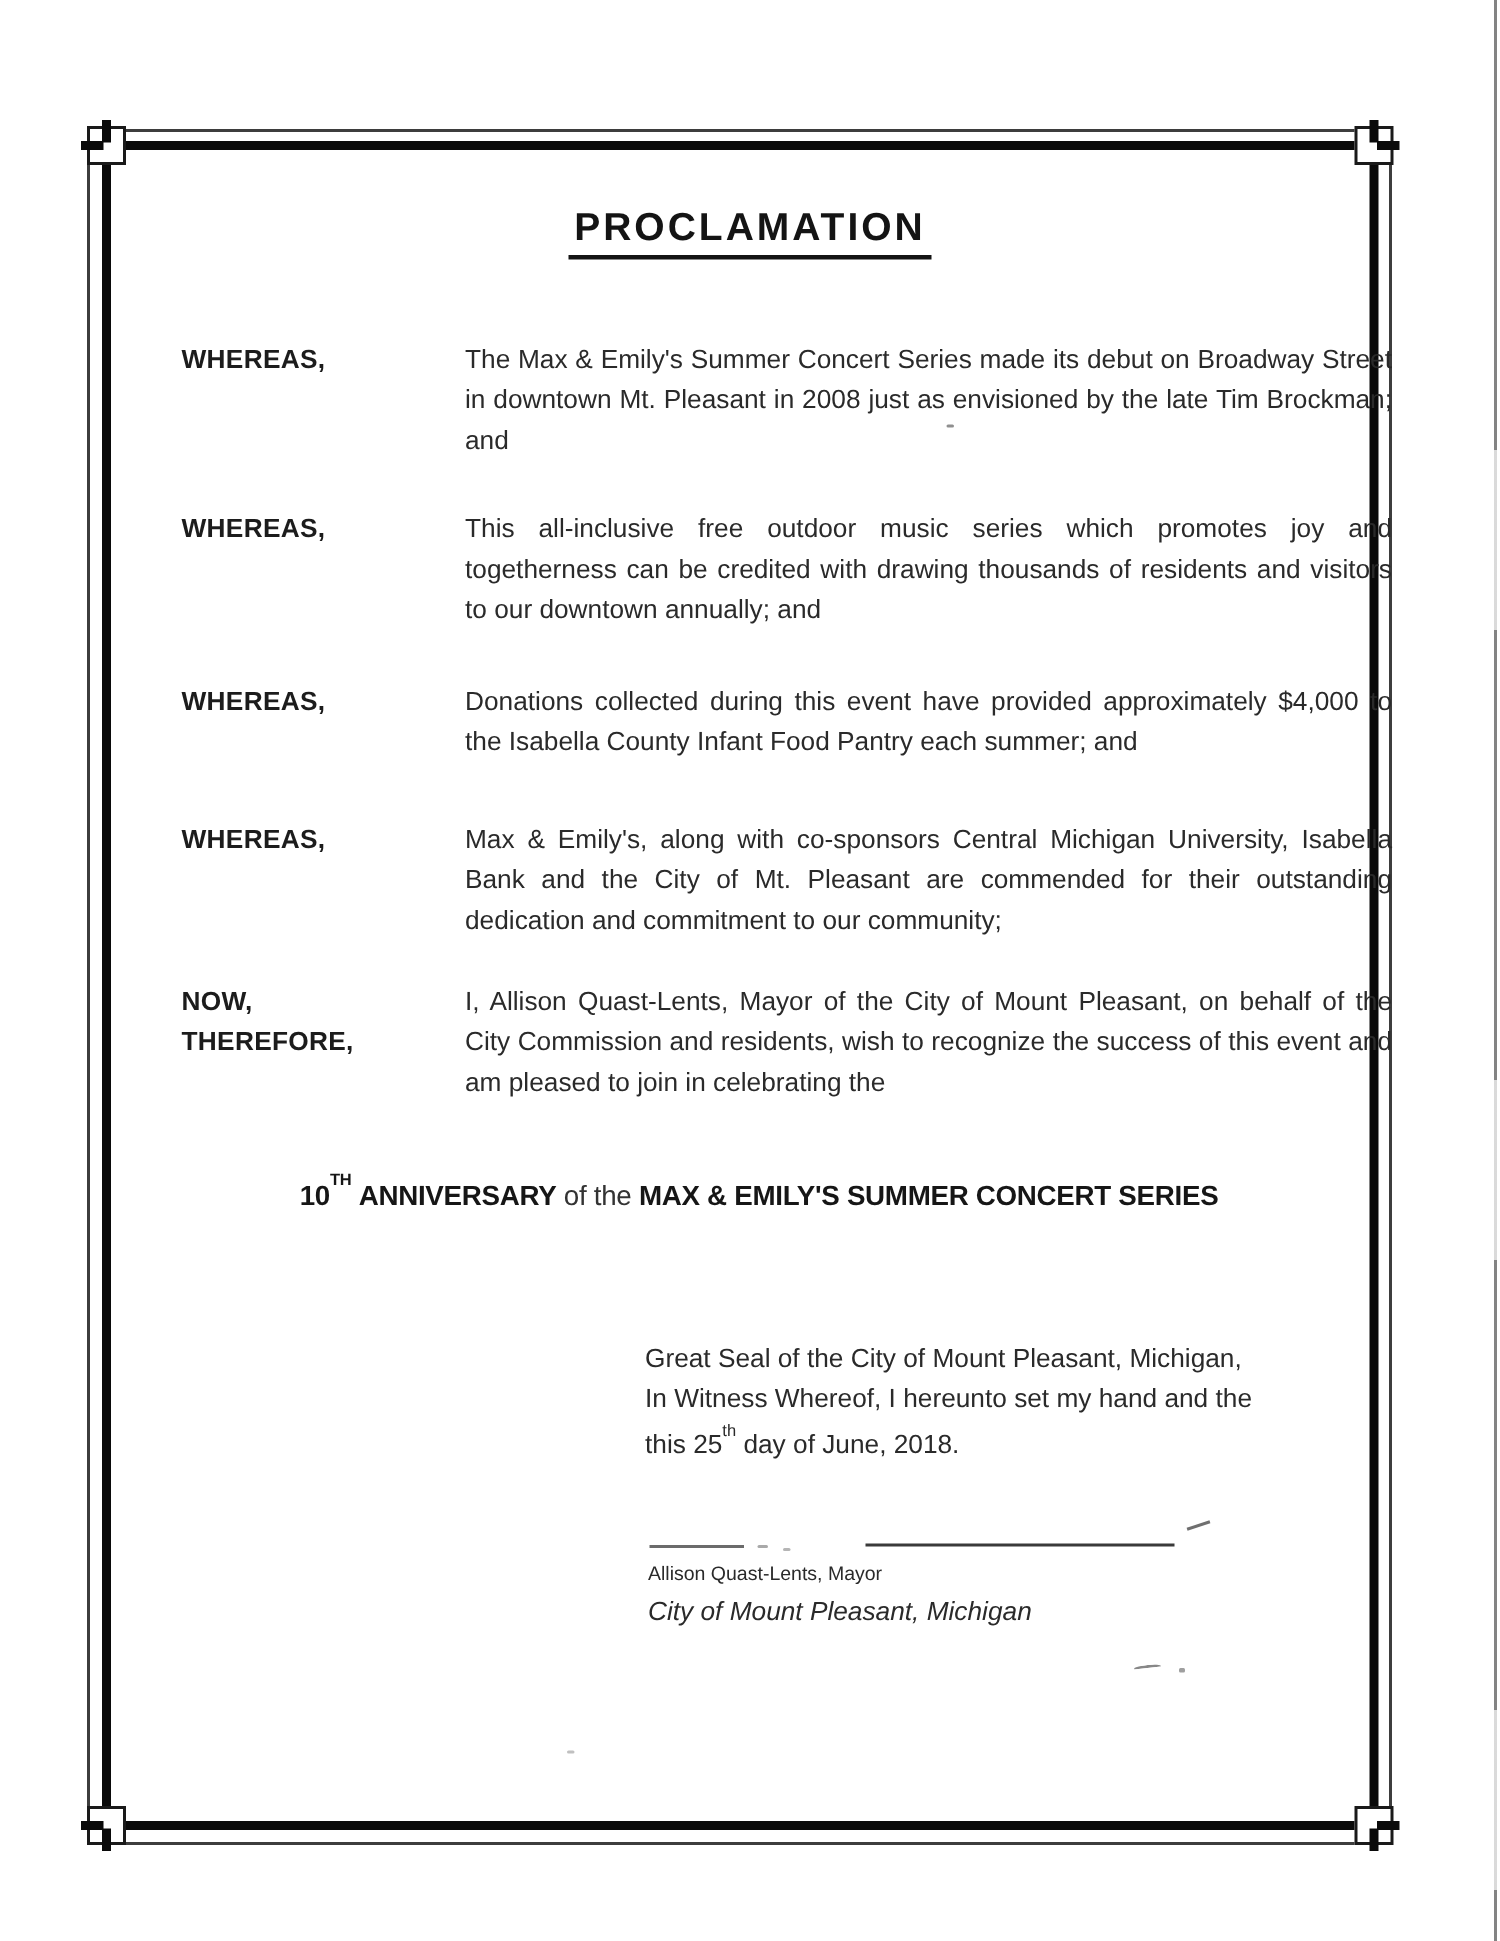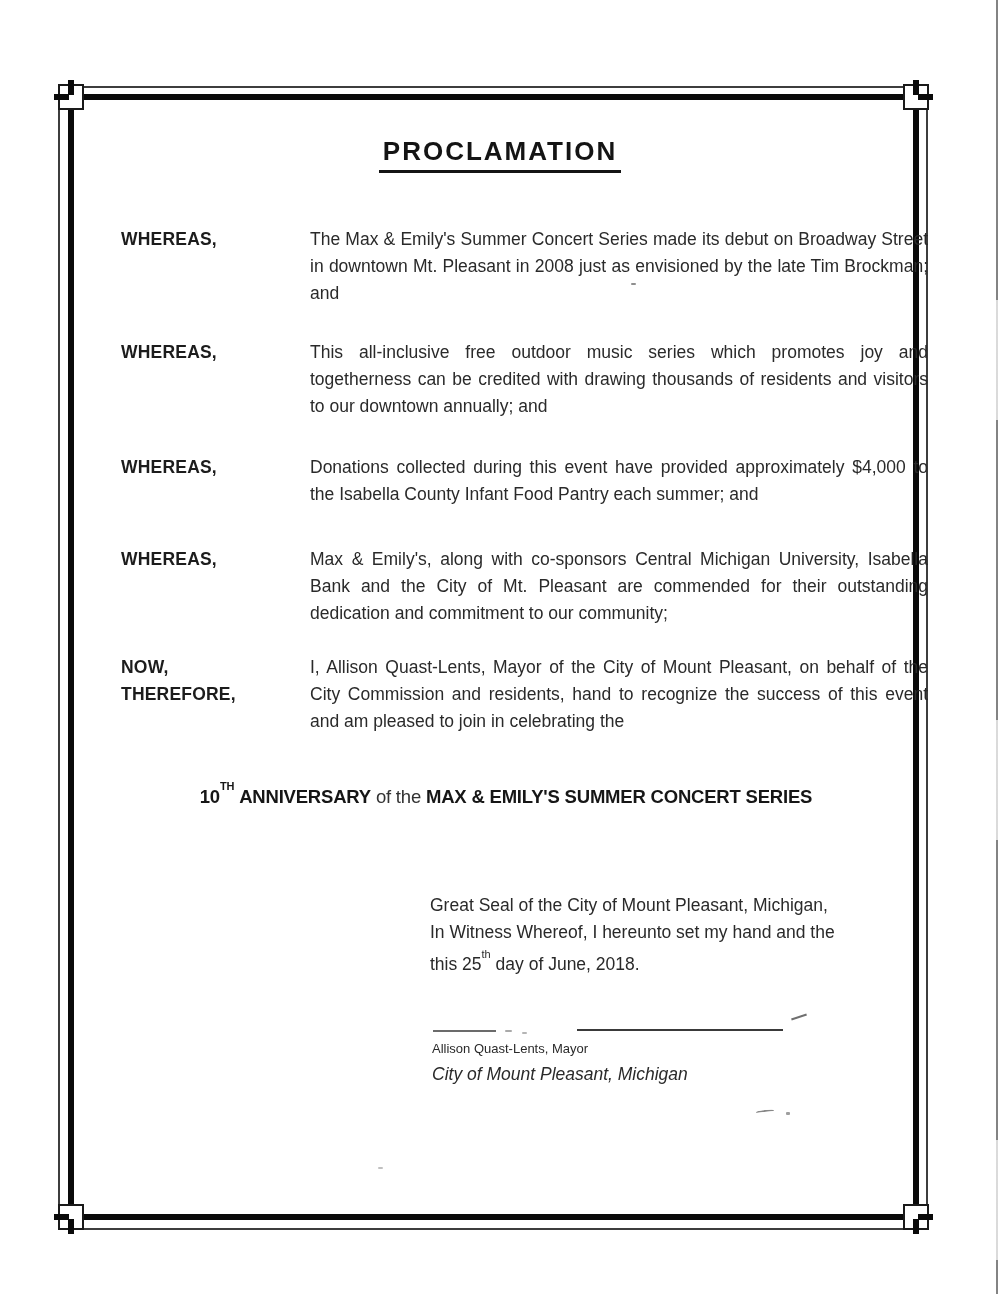--- a/index.html
+++ b/index.html
@@ -201,21 +201,21 @@
   <div class="clause clause-3">
     <div class="clause-label">WHEREAS,</div>
     <div class="clause-text">Donations collected during this event have provided approximately $4,000 to the Isabella County Infant Food Pantry each summer; and</div>
   </div>
   <div class="clause clause-4">
     <div class="clause-label">WHEREAS,</div>
     <div class="clause-text">Max &amp; Emily's, along with co-sponsors Central Michigan University, Isabella Bank and the City of Mt. Pleasant are commended for their outstanding dedication and commitment to our community;</div>
   </div>
   <div class="clause clause-5">
     <div class="clause-label">NOW, THEREFORE,</div>
-    <div class="clause-text">I, Allison Quast-Lents, Mayor of the City of Mount Pleasant, on behalf of the City Commission and residents, hand to recognize the success of this event and am pleased to join in celebrating the</div>
+    <div class="clause-text">I, Allison Quast-Lents, Mayor of the City of Mount Pleasant, on behalf of the City Commission and residents, wish to recognize the success of this event and am pleased to join in celebrating the</div>
   </div>
 
   <div class="anniversary"><span class="b">10</span><sup class="b">TH</sup> <span class="b">ANNIVERSARY</span> <span class="reg">of the</span> <span class="b">MAX &amp; EMILY'S SUMMER CONCERT SERIES</span></div>
 
   <div class="witness">
     <div>Great Seal of the City of Mount Pleasant, Michigan,</div>
     <div>In Witness Whereof, I hereunto set my hand and the</div>
     <div><span>this 25</span><sup>th</sup><span> day of June, 2018.</span></div>
   </div>
 

